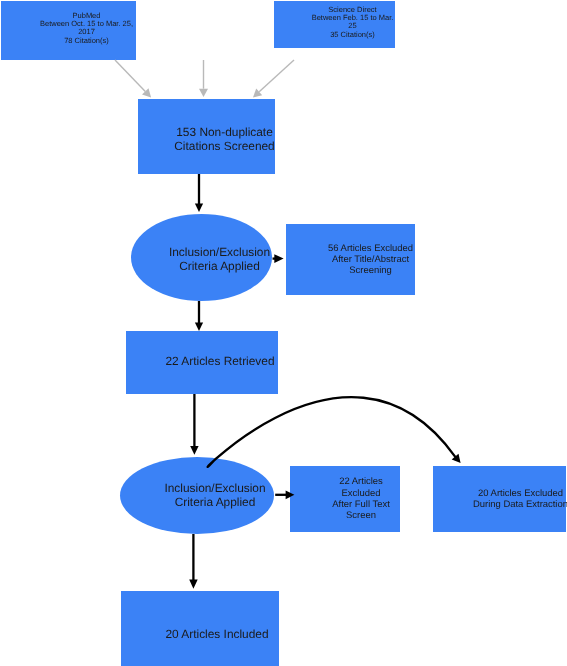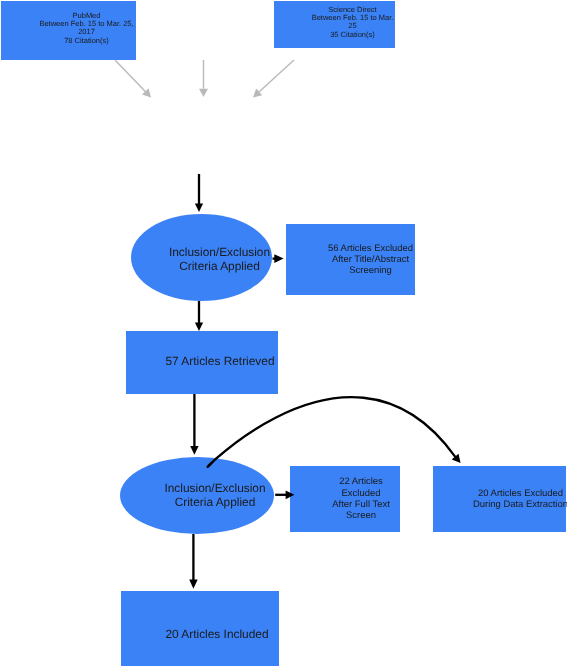--- a/index.html
+++ b/index.html
@@ -17,53 +17,59 @@
   svg.edges{position:absolute;left:0;top:0;width:567px;height:666px;overflow:visible;}
 </style>
 </head>
 <body>
 
 <div id="page">
 
   <div class="node src" style="left:1px;top:1px;width:135px;height:59px;">
     <span class="lbl">
       <span class="ln">PubMed</span>
-      <span class="ln">Between Feb. 15 to Mar. 25, 2017</span>
+      <span class="ln">Between Oct. 15 to Mar. 25, 2017</span>
       <span class="ln">78 Citation(s)</span>
     </span>
   </div>
 
 
   <div class="node src" style="left:274px;top:1px;width:121px;height:47px;">
     <span class="lbl">
       <span class="ln">Science Direct</span>
       <span class="ln">Between Feb. 15 to Mar. 25</span>
       <span class="ln">35 Citation(s)</span>
     </span>
   </div>
 
+  <div class="node big" style="left:138px;top:99px;width:137px;height:75px;">
+    <span class="lbl" style="top:2px">
+      <span class="ln">153 Non-duplicate</span>
+      <span class="ln">Citations Screened</span>
+    </span>
+  </div>
 
   <div class="node oval big" style="left:131px;top:214px;width:141px;height:87px;">
     <span class="lbl" style="top:1px">
       <span class="ln">Inclusion/Exclusion</span>
       <span class="ln">Criteria Applied</span>
     </span>
   </div>
 
   <div class="node small" style="left:286px;top:224px;width:129px;height:71px;">
     <span class="lbl" style="left:2px">
       <span class="ln">56 Articles Excluded</span>
       <span class="ln">After Title/Abstract</span>
       <span class="ln">Screening</span>
     </span>
   </div>
 
   <div class="node big" style="left:126px;top:331px;width:152px;height:63px;">
     <span class="lbl" style="top:-2px">
-      <span class="ln">57 Articles Retrieved</span>
+      <span class="ln">22 Articles Retrieved</span>
     </span>
   </div>
 
   <div class="node oval big" style="left:120px;top:457px;width:154px;height:77px;">
     <span class="lbl" style="top:-1px">
       <span class="ln">Inclusion/Exclusion</span>
       <span class="ln">Criteria Applied</span>
     </span>
   </div>
 

